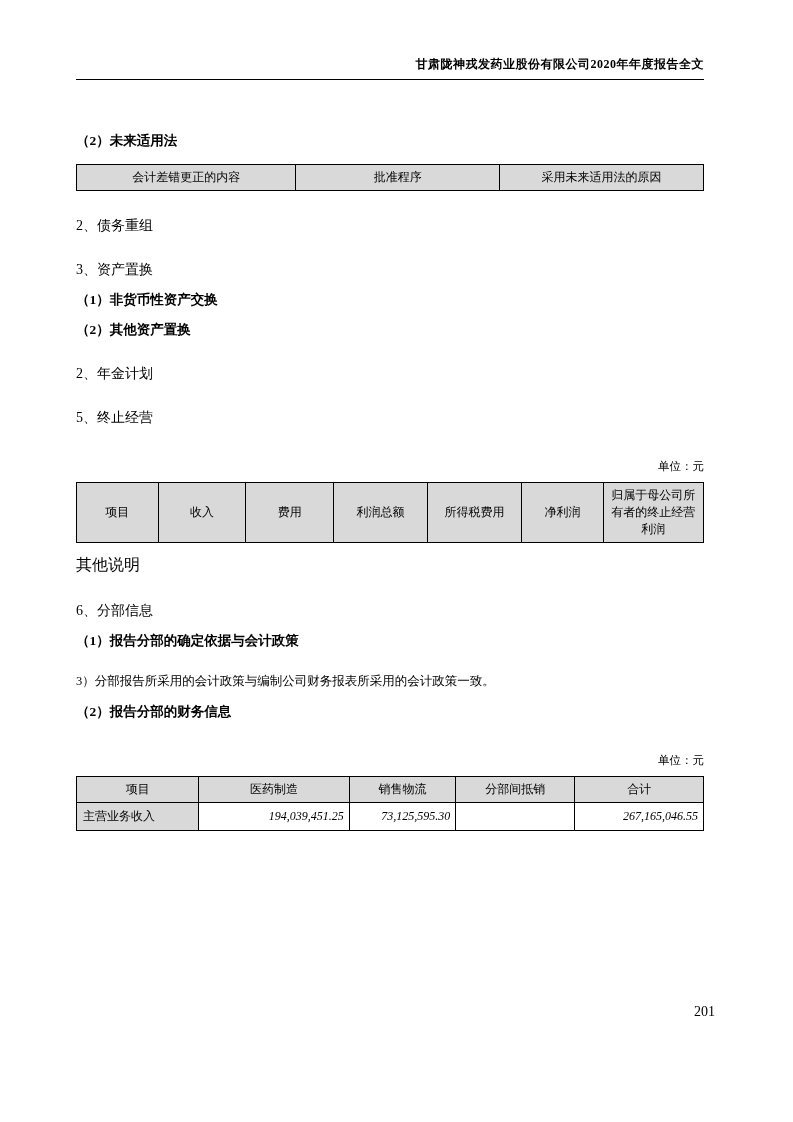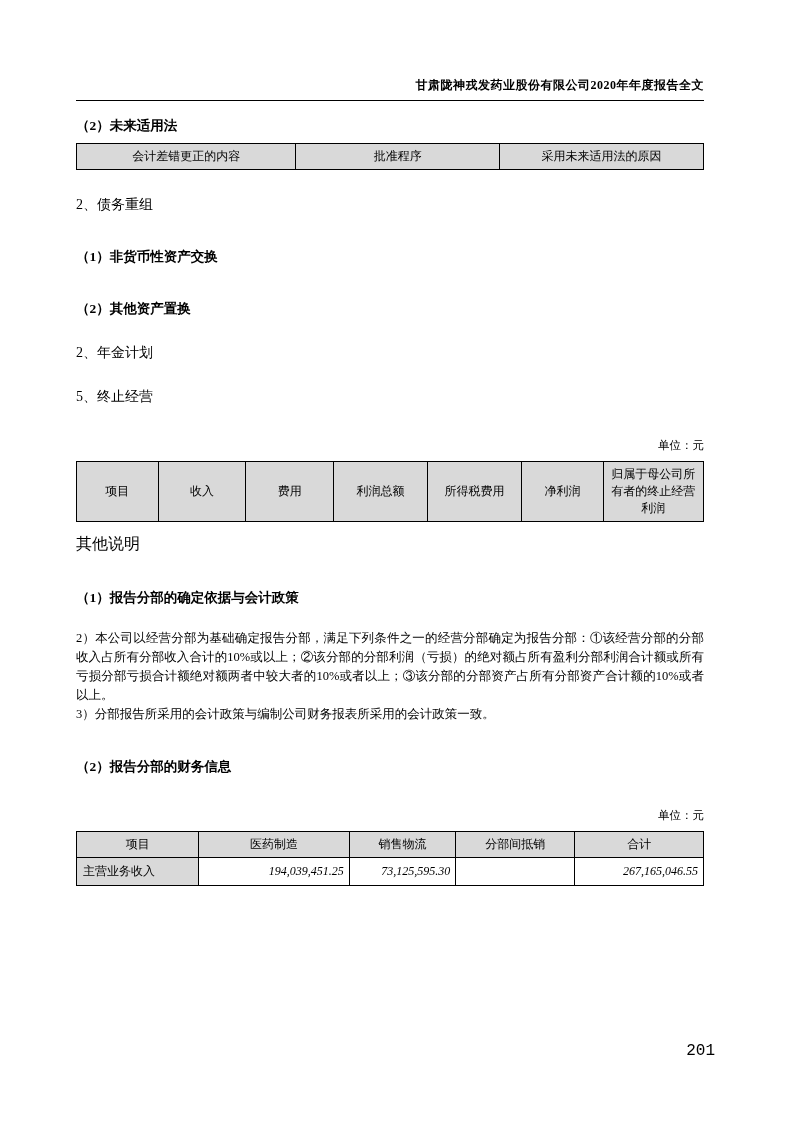--- a/index.html
+++ b/index.html
@@ -3,42 +3,42 @@
 <meta charset="utf-8">
 <style>
   * { margin: 0; padding: 0; box-sizing: border-box; }
   html, body { background: #ffffff; }
   body {
     width: 793px; height: 1122px;
     position: relative;
     font-family: "Liberation Serif", serif;
     color: #000;
   }
-  .page { padding: 77px 76px 0 76px; width: 780px; }
+  .page { padding: 56px 76px 0 76px; width: 780px; }
 
   .doc-header {
     text-align: right;
     font-size: 12px;
     font-weight: bold;
     padding-bottom: 6px;
     border-bottom: 1px solid #000;
     letter-spacing: 0.5px;
   }
 
   h3.num-heading {
     font-size: 14px;
     font-weight: normal;
     margin-top: 26px;
   }
   h3.sub-heading {
     font-size: 13.5px;
     font-weight: bold;
-    margin-top: 34px;
+    margin-top: 12px;
   }
-  h3.first-heading { margin-top: 16px; }
+  h3.first-heading { margin-top: 52px; }
 
   .unit-label {
     text-align: right;
     font-size: 11.5px;
     margin-top: 32px;
   }
 
   table.tbl {
     width: 100%;
     border-collapse: collapse;
@@ -49,21 +49,21 @@
   table.tbl th, table.tbl td {
     border: 1px solid #000;
     padding: 4px 4px;
     text-align: center;
     vertical-align: middle;
     line-height: 17px;
     font-weight: normal;
     overflow: hidden;
   }
   table.tbl th { background: #d9d9d9; }
-  table.tbl.t1 { margin-top: 8px; }
+  table.tbl.t1 { margin-top: 14px; }
   table.tbl.t1 th { height: 26px; }
   table.tbl td.row-label {
     background: #d9d9d9;
     text-align: left;
     padding-left: 6px;
     height: 28px;
     margin-top: 48px;
   }
   table.tbl td.num-cell {
     text-align: right;
@@ -80,23 +80,22 @@
     line-height: 19px;
     text-align: justify;
   }
   .para-block p.indent { text-indent: 2em; }
 
   .financial-heading { margin-top: 40px; }
 
   .page-number {
     position: absolute;
     right: 78px;
-    top: 1042px;
-    font-size: 16px;
-    font-family: Liberation Mono, monospace;
+    top: 1004px;
+    font-size: 14px;
   }
 </style>
 </head>
 <body>
 
 <div class="page">
 
   <div class="doc-header">
     <span>甘肃陇神戎发药业股份有限公司2020年年度报告全文</span>
   </div>
@@ -112,20 +111,21 @@
     <tbody>
       <tr>
         <th>会计差错更正的内容</th>
         <th>批准程序</th>
         <th>采用未来适用法的原因</th>
       </tr>
     </tbody>
   </table>
 
   <h3 class="num-heading">2、债务重组</h3>
+  <h3 class="num-heading">3、资产置换</h3>
   <h3 class="sub-heading">（1）非货币性资产交换</h3>
   <h3 class="sub-heading">（2）其他资产置换</h3>
   <h3 class="num-heading">2、年金计划</h3>
   <h3 class="num-heading">5、终止经营</h3>
 
   <div class="unit-label">单位：元</div>
 
   <table class="tbl">
     <colgroup>
       <col style="width:13%">
@@ -144,24 +144,24 @@
         <th>利润总额</th>
         <th>所得税费用</th>
         <th>净利润</th>
         <th>归属于母公司所有者的终止经营利润</th>
       </tr>
     </tbody>
   </table>
 
   <div class="plain-note">其他说明</div>
 
+  <h3 class="num-heading">6、分部信息</h3>
   <h3 class="sub-heading">（1）报告分部的确定依据与会计政策</h3>
 
   <div class="para-block">
-    <p>2）本公司以经营分部为基础确定报告分部，满足下列条件之一的经营分部确定为报告分部：①该经营分部的分部收入占所有分部收入合计的10%或以上；②该分部的分部利润（亏损）的绝对额占所有盈利分部利润合计额或所有亏损分部亏损合计额绝对额两者中较大者的10%或者以上；③该分部的分部资产占所有分部资产合计额的10%或者以上。</p>
     <p>3）分部报告所采用的会计政策与编制公司财务报表所采用的会计政策一致。</p>
   </div>
 
   <h3 class="sub-heading financial-heading">（2）报告分部的财务信息</h3>
 
   <div class="unit-label">单位：元</div>
 
   <table class="tbl">
     <colgroup>
       <col style="width:19.5%">

